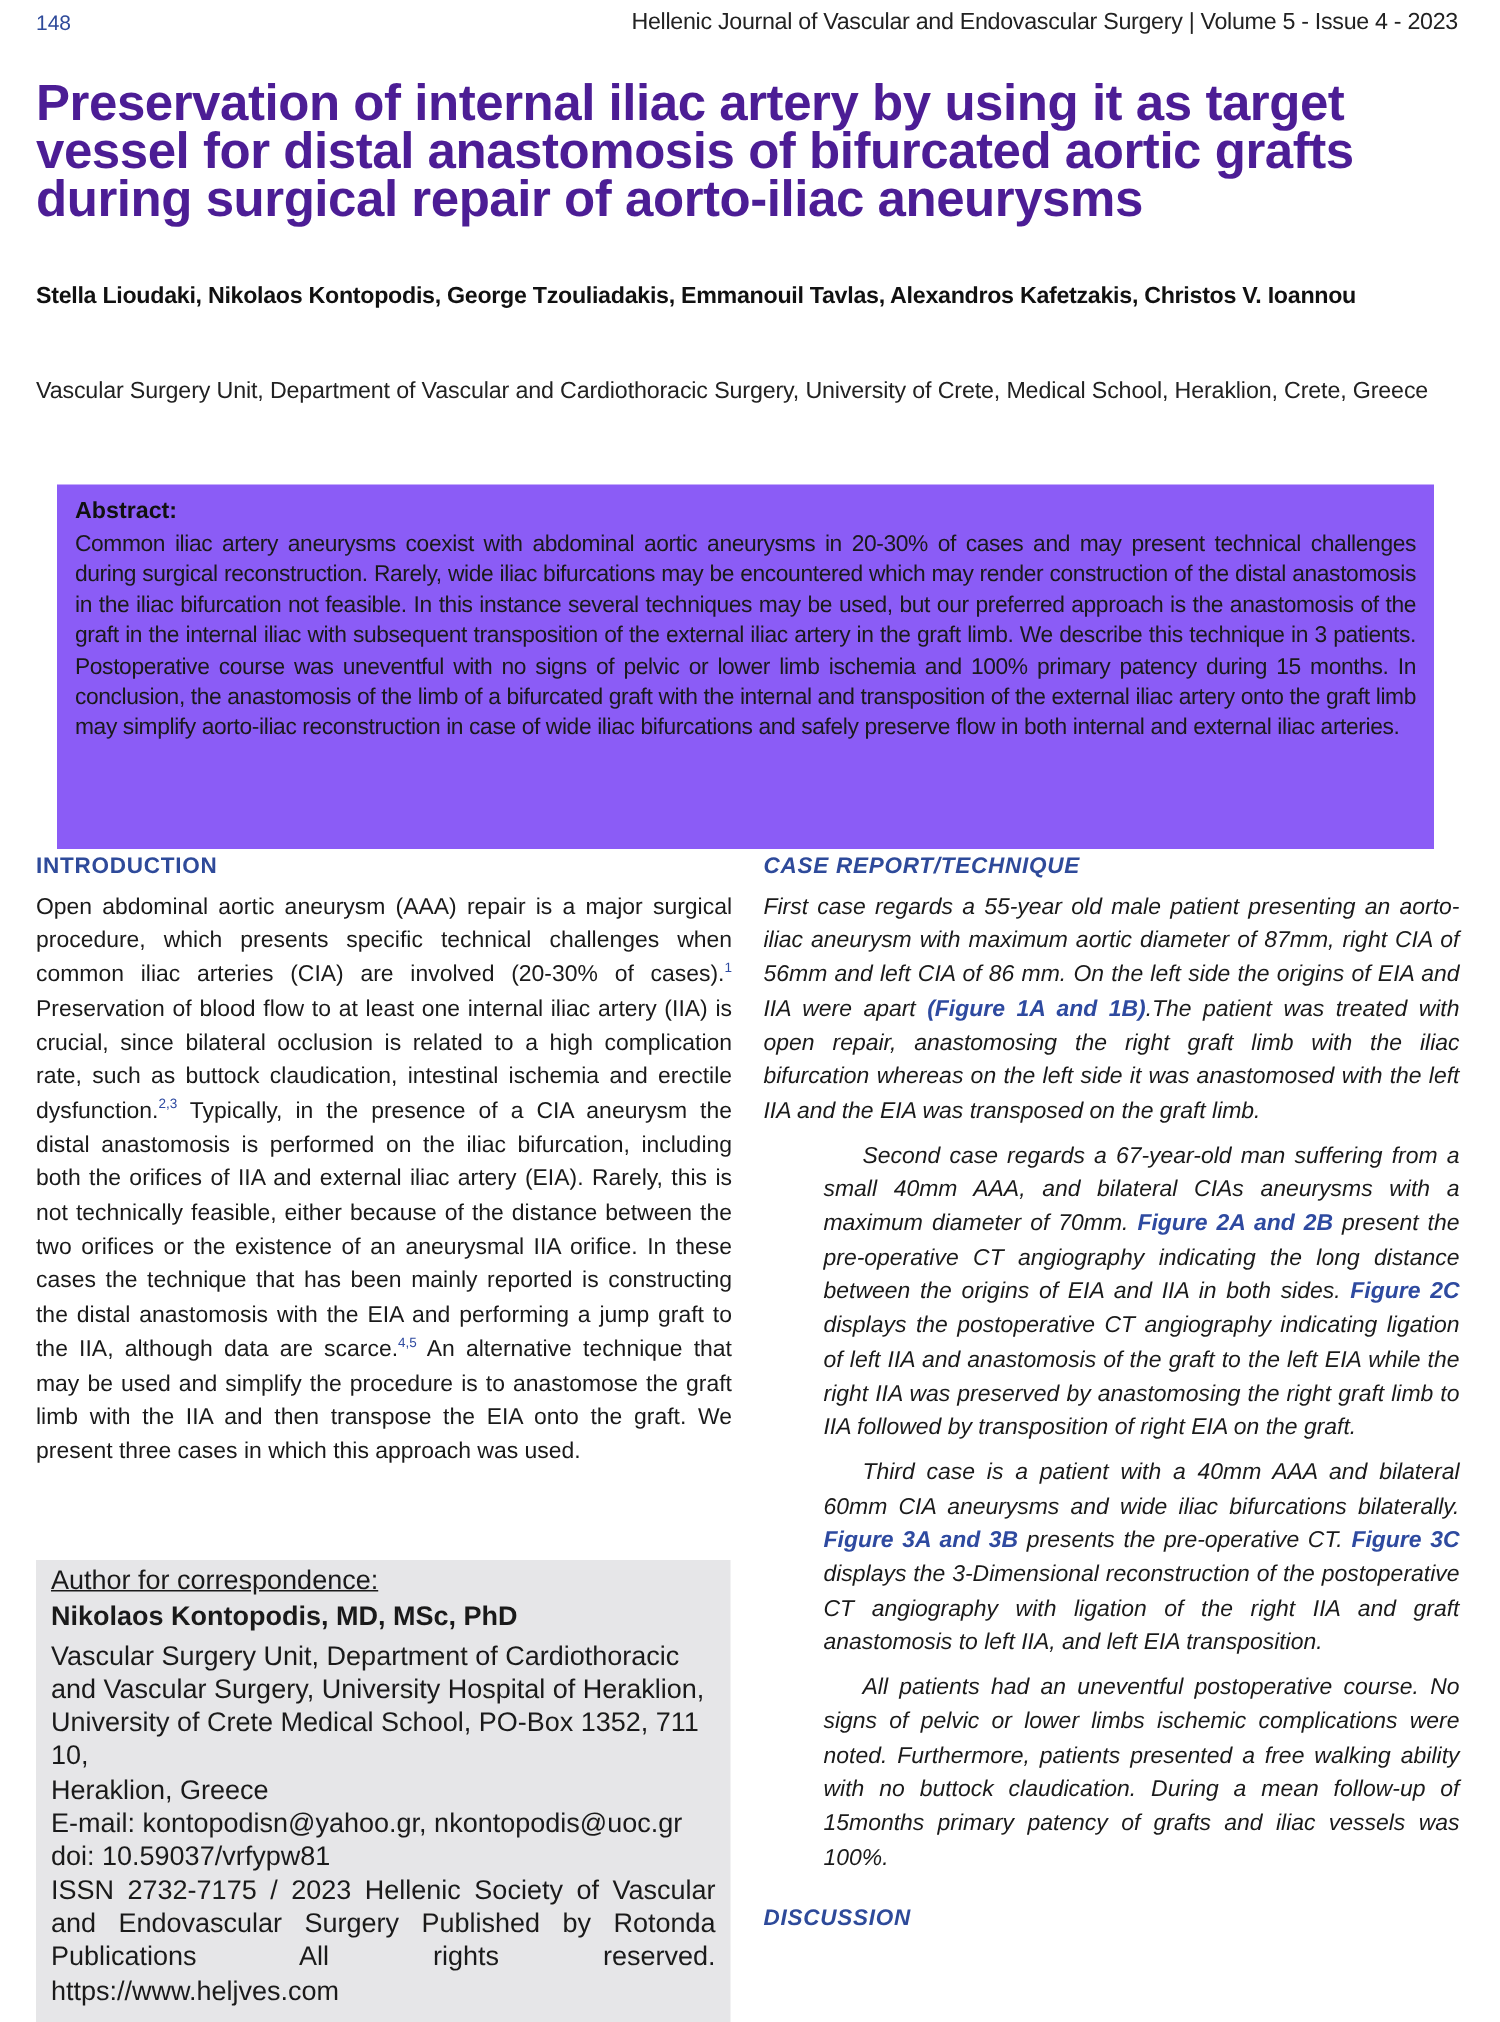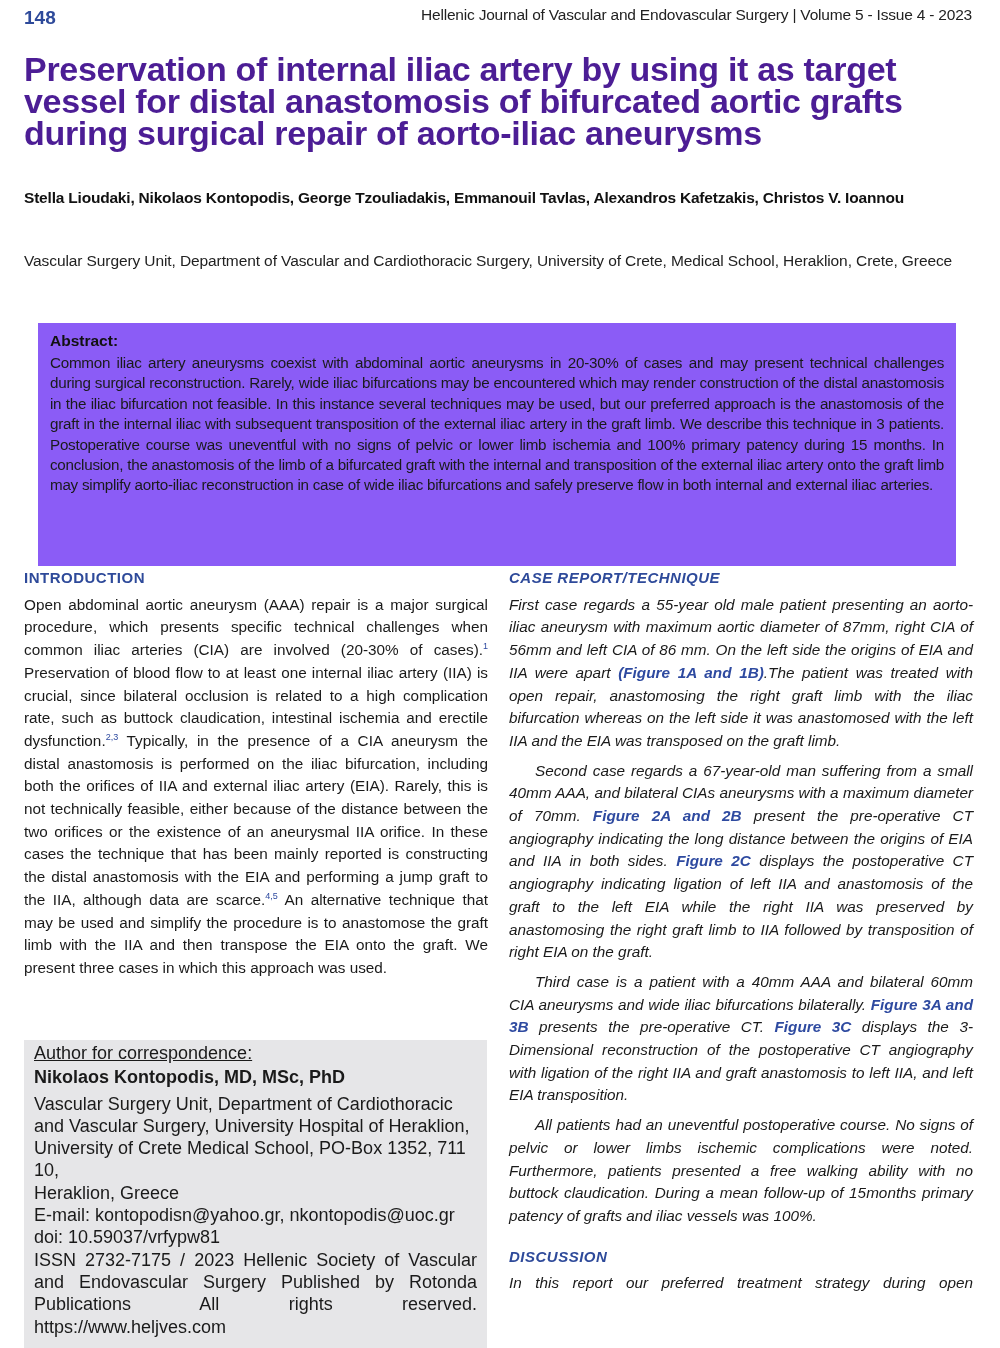--- a/index.html
+++ b/index.html
@@ -1,33 +1,33 @@
 <!DOCTYPE html>
 <html><head>
 <meta charset="utf-8">
 <style>
   html, body { margin: 0; padding: 0; background: #ffffff; }
   body { width: 1000px; height: 1348px; position: relative; overflow: hidden;
          font-family: "Liberation Sans", "DejaVu Sans", sans-serif; color: #1a1a1a; }
-  .hdr-page { position: absolute; left: 24px; top: 7px; font-size: 19px; font-weight: bold; color: #2e4a9a; }
+  .hdr-page { position: absolute; left: 24px; top: 7px; font-size: 14px; font-weight: normal; color: #2e4a9a; }
   .hdr-journal { position: absolute; right: 28px; top: 6px; font-size: 15.5px; color: #222; letter-spacing: -0.2px; }
   .title { position: absolute; left: 24px; top: 53px; width: 940px; font-size: 34px; line-height: 32px;
            font-weight: bold; color: #4c1d95; letter-spacing: -0.3px; }
   .authors { position: absolute; left: 24px; top: 189px; width: 950px; font-size: 15.5px; font-weight: bold; color: #111; letter-spacing: -0.2px; }
   .affil { position: absolute; left: 24px; top: 250px; width: 950px; font-size: 15.5px; line-height: 22px; color: #222; text-align: justify; letter-spacing: -0.1px; }
   .abstract { position: absolute; left: 38px; top: 323px; width: 918px; height: 243px; background: #8b5cf6;
               box-sizing: border-box; padding: 9px 12px 0 12px; }
   .abstract h3 { margin: 0 0 3px 0; font-size: 15.5px; font-weight: bold; color: #111; }
   .abstract p { margin: 0; font-size: 15.2px; line-height: 20.4px; text-align: justify; color: #1a1a1a; letter-spacing: -0.25px; }
   .col { position: absolute; width: 464px; font-size: 15.3px; line-height: 22.7px; color: #1a1a1a; }
   .col-left { left: 24px; top: 567px; }
   .col-right { left: 509px; top: 567px; font-style: italic; }
   .sec-head { font-size: 15px; font-weight: bold; color: #2e4a9a; letter-spacing: 0.5px; margin: 0 0 4px 0; }
   .col p { margin: 0; text-align: justify; }
-  .col p.indent { text-indent: 26px; margin-top: 7px; }
+  .col p.indent { text-indent: 26px; margin-top: 7px; margin-left: 40px; }
   sup { font-size: 9px; color: #2e4aa0; line-height: 0; }
   .figref { color: #2e4aa0; font-weight: bold; }
   .corr { position: absolute; left: 24px; top: 1040px; width: 463px; height: 308px; background: #e6e6e8;
           box-sizing: border-box; padding: 2px 10px 0 10px; font-size: 18px; line-height: 22.3px; color: #1a1a1a; }
   .corr .label { text-decoration: underline; }
   .corr .name { font-weight: bold; margin: 2px 0 4px 0; }
   .corr .justify { text-align: justify; }
   .disc-gap { height: 18px; }
 </style>
 </head>
@@ -65,14 +65,13 @@
 </section>
 
 <section class="col col-right">
   <div class="sec-head">CASE REPORT/TECHNIQUE</div>
   <p><span>First case regards a 55-year old male patient presenting an aorto-iliac aneurysm with maximum aortic diameter of 87mm, right CIA of 56mm and left CIA of 86 mm. On the left side the origins of EIA and IIA were apart </span><span class="figref">(Figure 1A and 1B)</span><span>.The patient was treated with open repair, anastomosing the right graft limb with the iliac bifurcation whereas on the left side it was anastomosed with the left IIA and the EIA was transposed on the graft limb.</span></p>
   <p class="indent"><span>Second case regards a 67-year-old man suffering from a small 40mm AAA, and bilateral CIAs aneurysms with a maximum diameter of 70mm. </span><span class="figref">Figure 2A and 2B</span><span> present the pre-operative CT angiography indicating the long distance between the origins of EIA and IIA in both sides. </span><span class="figref">Figure 2C</span><span> displays the postoperative CT angiography indicating ligation of left IIA and anastomosis of the graft to the left EIA while the right IIA was preserved by anastomosing the right graft limb to IIA followed by transposition of right EIA on the graft.</span></p>
   <p class="indent"><span>Third case is a patient with a 40mm AAA and bilateral 60mm CIA aneurysms and wide iliac bifurcations bilaterally. </span><span class="figref">Figure 3A and 3B</span><span> presents the pre-operative CT. </span><span class="figref">Figure 3C</span><span> displays the 3-Dimensional reconstruction of the postoperative CT angiography with ligation of the right IIA and graft anastomosis to left IIA, and left EIA transposition.</span></p>
   <p class="indent">All patients had an uneventful postoperative course. No signs of pelvic or lower limbs ischemic complications were noted. Furthermore, patients presented a free walking ability with no buttock claudication. During a mean follow-up of 15months primary patency of grafts and iliac vessels was 100%.</p>
   <div class="disc-gap"></div>
   <div class="sec-head">DISCUSSION</div>
-  <p style="text-align-last: justify;">In this report our preferred treatment strategy during open</p>
 </section>
 
 </body></html>

